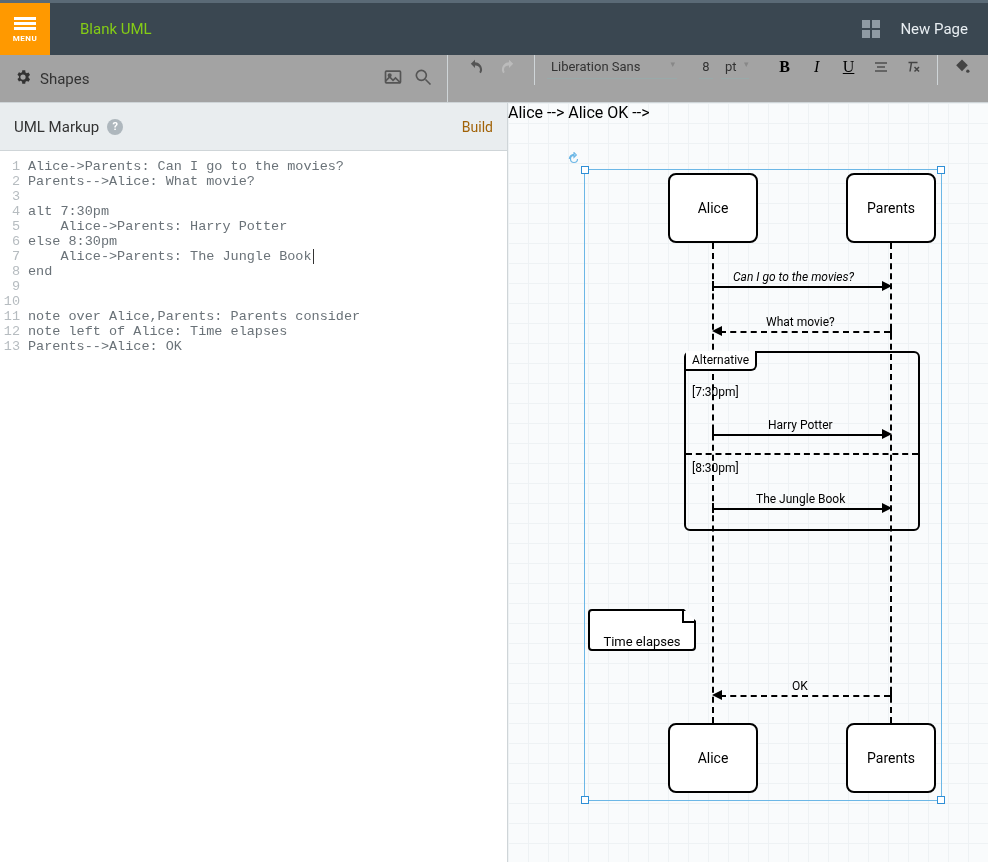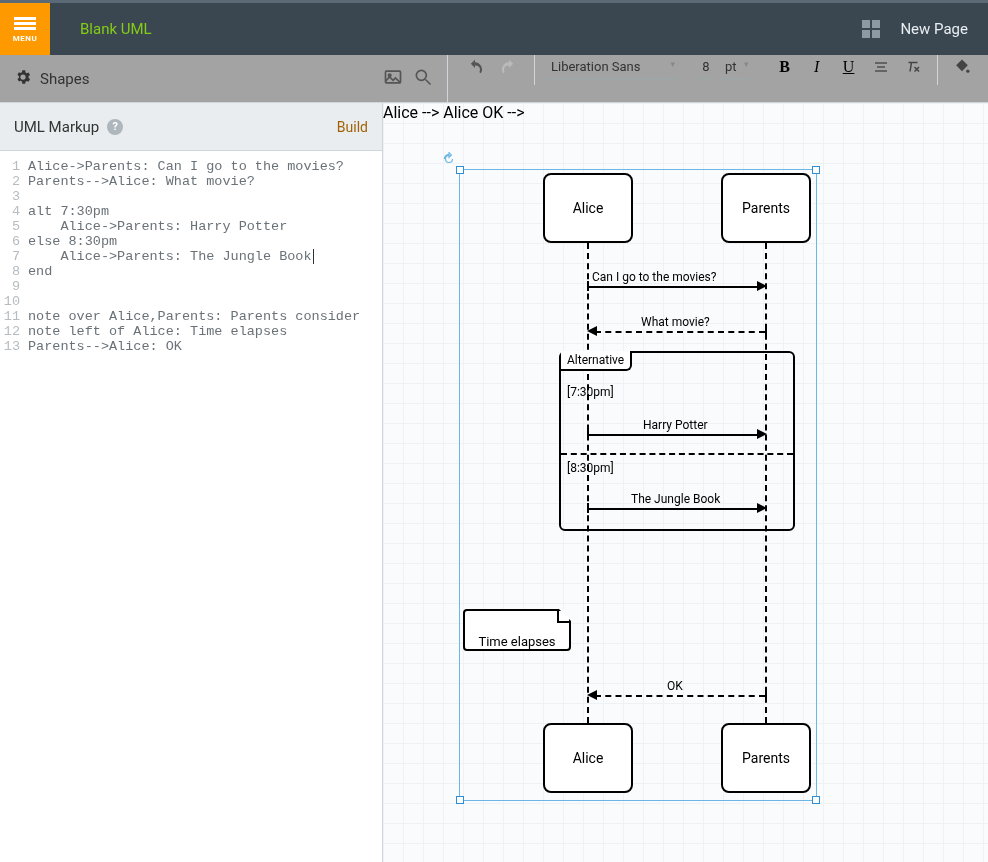--- a/index.html
+++ b/index.html
@@ -33,21 +33,21 @@
   .tb-sep { width: 1px; height: 30px; background: #cfd5d8; margin: 0 4px;}
   .font-select { font-size: 13px; color: #333; border-bottom: 1px solid #9aa; padding: 4px 18px 4px 4px; position: relative; min-width: 130px;}
   .font-select::after { content: "▾"; position: absolute; right: 2px; font-size: 9px; color: #888;}
   .size-val { font-size: 13px; color: #333; border-bottom: 1px solid #9aa; padding: 4px 2px; min-width: 14px; text-align: center;}
   .size-unit { font-size: 13px; color: #333; border-bottom: 1px solid #9aa; padding: 4px 12px 4px 4px; position: relative;}
   .size-unit::after { content: "▾"; position: absolute; right: 0px; font-size: 9px; color: #888;}
   .fmt-btn { width: 24px; height: 24px; display: flex; align-items: center; justify-content: center; font-family: Georgia, serif; font-size: 16px; cursor: pointer;}
 
   
   .main { display: flex; height: calc(862px - 55px - 48px); }
-  .left-panel { width: 383px; background: #fff; border-right: 1px solid #cfd5d8; display: flex; flex-direction: column; }
+  .left-panel { width: 508px; background: #fff; border-right: 1px solid #cfd5d8; display: flex; flex-direction: column; }
   .markup-header { height: 48px; background: #e9edef; border-bottom: 1px solid #cfd5d8; display: flex; align-items: center; padding: 0 14px; }
   .markup-title { font-size: 15px; color: #333; display: flex; align-items: center; gap: 8px;}
   .help-circle { width: 16px; height: 16px; border-radius: 50%; background: #aeb7bd; color: #fff; font-size: 11px; display: flex; align-items: center; justify-content: center; font-weight: bold;}
   .build-btn { margin-left: auto; color: #a16207; font-size: 14px; cursor: pointer;}
   .code-area { flex: 1; overflow: auto; font-family: "Courier New", monospace; font-size: 13.5px; color: #6a7278; padding: 8px 0; }
   .code-line { display: flex; }
   .lineno { width: 28px; text-align: right; padding-right: 8px; color: #b6bcc0; user-select: none;}
   .code-text { white-space: pre; flex: 1; position: relative;}
   .cursor-caret { display:inline-block; width:1px; height:15px; background:#333; vertical-align: text-bottom; margin-left:1px;}
 
@@ -254,21 +254,21 @@
       </div>
 
     
     <div class="lifeline" style="left:204px; top:140px; height:480px;"></div>
     <div class="lifeline" style="left:382px; top:140px; height:480px;"></div>
 
     
     <div class="arrow-tick" style="left:204px; top:178px;"></div>
     <div class="arrow-solid" style="left:206px; top:183px; width:170px;"></div>
     <div class="arrowhead-r" style="left:374px; top:178px;"></div>
-    <div class="msg-label" style="left:209px; top:167px;">Can I go to the movies?</div>
+    <div class="msg-label" style="left:225px; top:167px;font-style:italic;">Can I go to the movies?</div>
 
     Alice --&gt;
     <div class="arrow-dashed" style="left:212px; top:228px; width:170px;"></div>
     <div class="arrowhead-l" style="left:204px; top:223px;"></div>
     <div class="arrow-tick" style="left:382px; top:223px;"></div>
     <div class="msg-label" style="left:258px; top:212px;">What movie?</div>
 
     
     <div class="alt-box" style="left:176px; top:248px; width:236px; height:180px;"></div>
     <div class="alt-label" style="left:178px; top:248px;">Alternative</div>

